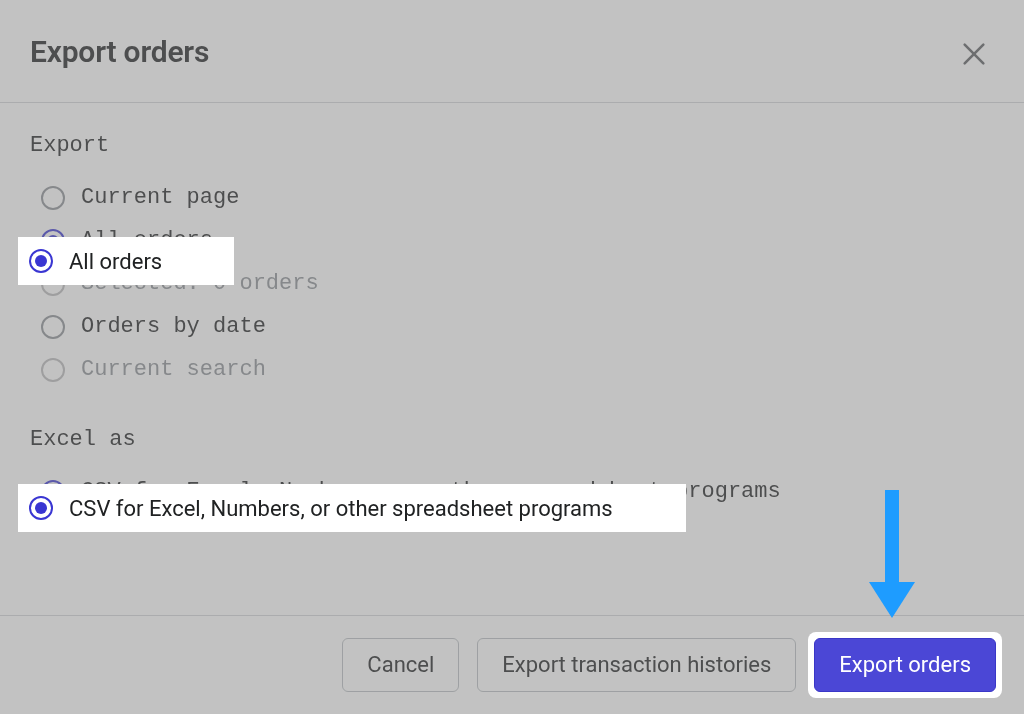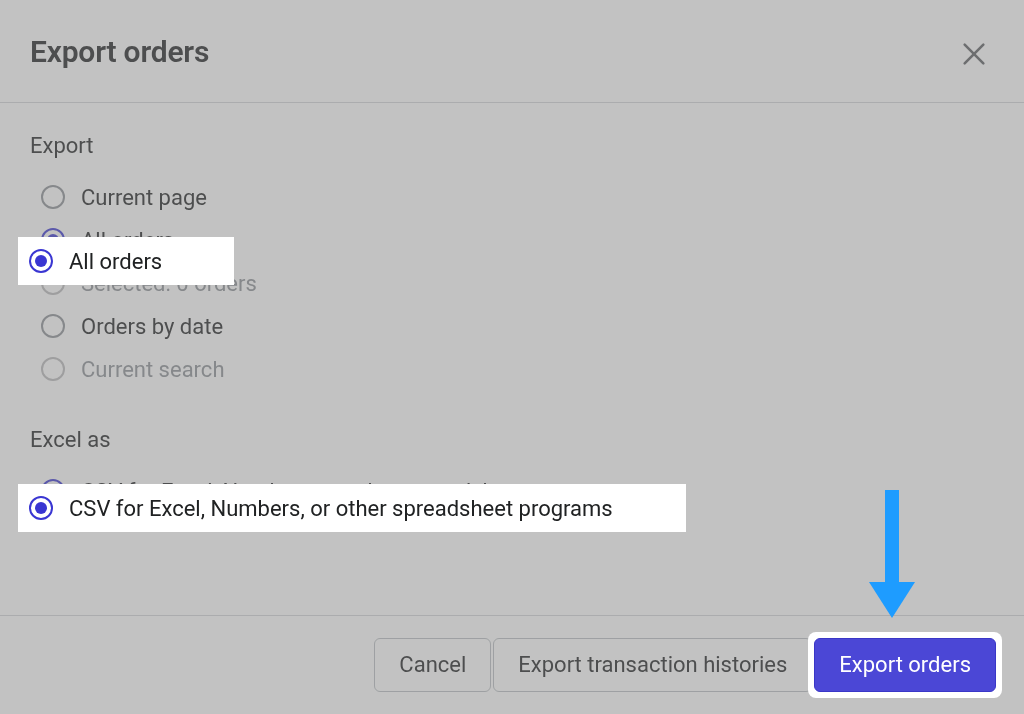--- a/index.html
+++ b/index.html
@@ -61,37 +61,38 @@
     }
     
     .close-btn svg {
       width: 28px;
       height: 28px;
     }
     
     .modal-body {
       padding: 30px 30px 40px 30px;
       flex: 1;
+      font-family: Liberation Mono, monospace;
     }
     
     .section-label {
       font-size: 22px;
       color: #202223;
       margin-bottom: 18px;
       font-weight: 400;
     }
     
     .radio-group {
       display: flex;
       flex-direction: column;
     }
     
     .radio-item {
       display: flex;
-      align-items: flex-start;
+      align-items: flex-end;
       padding: 9px 10px 9px 11px;
       gap: 16px;
       cursor: pointer;
     }
     
     .radio-item.disabled {
       cursor: default;
     }
     
     .radio-item.disabled .radio-label {
@@ -182,21 +183,21 @@
     
     .section-gap {
       height: 36px;
     }
     
     .modal-footer {
       border-top: 1px solid #d3d5d8;
       padding: 22px 28px 22px 28px;
       display: flex;
       justify-content: flex-end;
-      gap: 2px;
+      gap: 18px;
     }
     
     .btn {
       padding: 15px 24px;
       font-size: 22px;
       border-radius: 6px;
       cursor: pointer;
       font-family: inherit;
       line-height: 1;
     }

